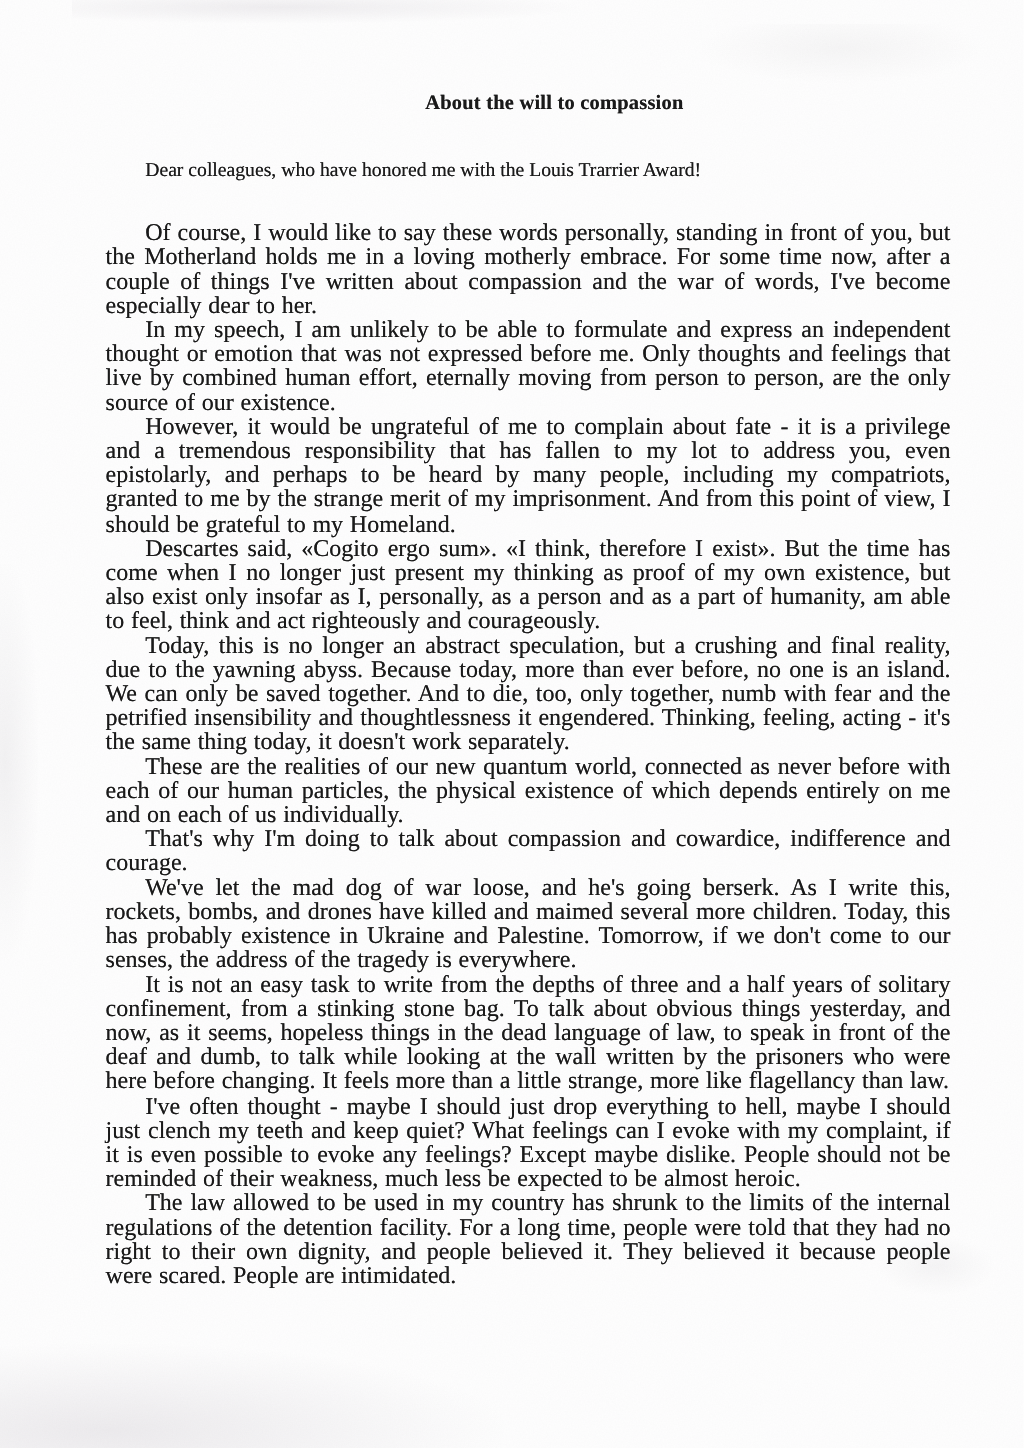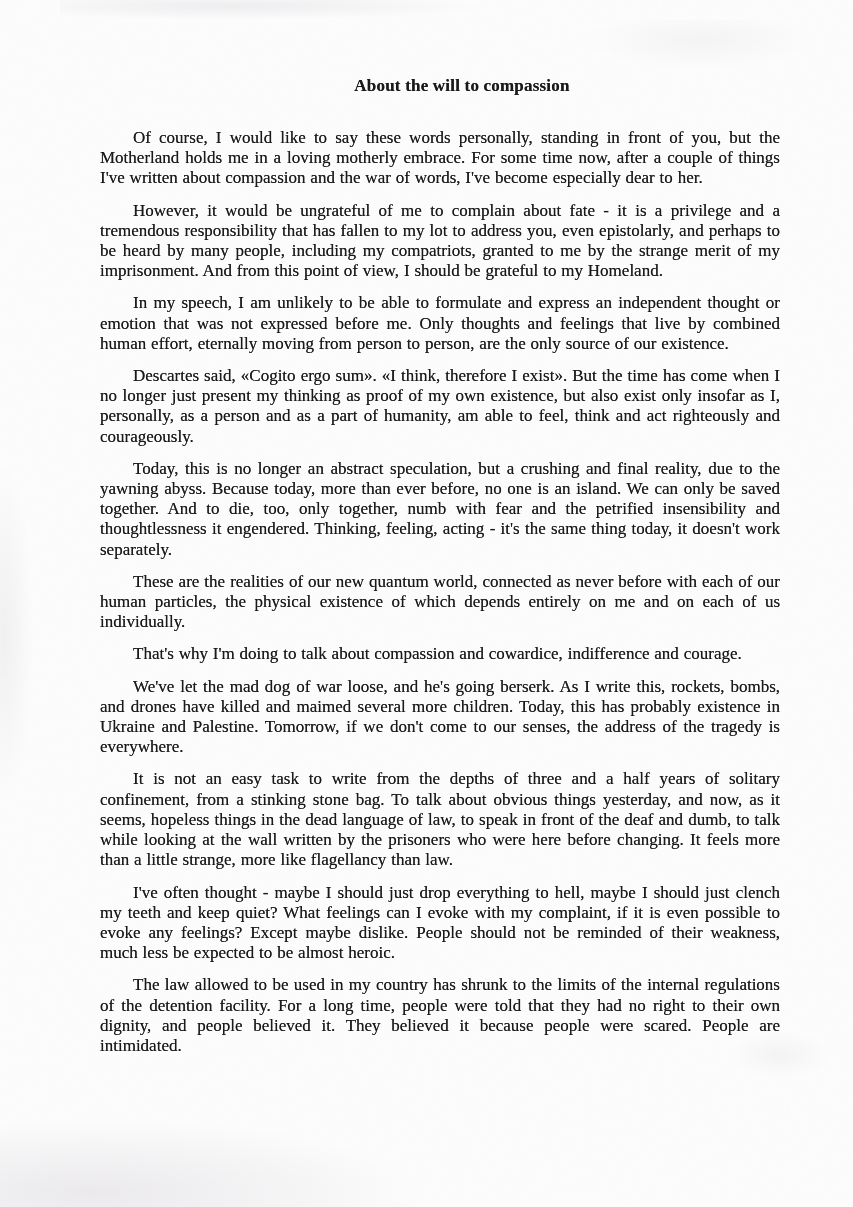--- a/index.html
+++ b/index.html
@@ -63,24 +63,24 @@
     text-align: center;
     letter-spacing: 0.2px;
   }
   .salutation {
     margin: 36px 0 0 0;
     text-indent: 33px;
     font-size: 16.4px;
     line-height: 20.2px;
   }
   .para {
-    margin: 12px;
+    margin: 0;
     text-indent: 33px;
     text-align: justify;
-    font-size: 17px;
+    font-size: 20px;
     line-height: 20.2px;
     word-spacing: 0.6px;
   }
   .para.first {
     margin-top: 32px;
   }
 </style>
 </head>
 <body>
 
@@ -95,23 +95,24 @@
   </svg>
 
   <div class="blotch blotch-top"></div>
   <div class="blotch blotch-top-right"></div>
   <div class="blotch blotch-left-mid"></div>
   <div class="blotch blotch-bottom-left"></div>
   <div class="blotch blotch-bottom-right"></div>
 
   <div class="content">
     <h1 class="title">About the will to compassion</h1>
+    <p class="salutation">Dear colleagues, who have honored me with the Louis Trarrier Award!</p>
     <p class="para first">Of course, I would like to say these words personally, standing in front of you, but the Motherland holds me in a loving motherly embrace. For some time now, after a couple of things I've written about compassion and the war of words, I've become especially dear to her.</p>
+    <p class="para">In my speech, I am unlikely to be able to formulate and express an independent thought or emotion that was not expressed before me. Only thoughts and feelings that live by combined human effort, eternally moving from person to person, are the only source of our existence.</p>
     <p class="para">However, it would be ungrateful of me to complain about fate - it is a privilege and a tremendous responsibility that has fallen to my lot to address you, even epistolarly, and perhaps to be heard by many people, including my compatriots, granted to me by the strange merit of my imprisonment. And from this point of view, I should be grateful to my Homeland.</p>
-    <p class="para">In my speech, I am unlikely to be able to formulate and express an independent thought or emotion that was not expressed before me. Only thoughts and feelings that live by combined human effort, eternally moving from person to person, are the only source of our existence.</p>
     <p class="para">Descartes said, «Cogito ergo sum». «I think, therefore I exist». But the time has come when I no longer just present my thinking as proof of my own existence, but also exist only insofar as I, personally, as a person and as a part of humanity, am able to feel, think and act righteously and courageously.</p>
     <p class="para">Today, this is no longer an abstract speculation, but a crushing and final reality, due to the yawning abyss. Because today, more than ever before, no one is an island. We can only be saved together. And to die, too, only together, numb with fear and the petrified insensibility and thoughtlessness it engendered. Thinking, feeling, acting - it's the same thing today, it doesn't work separately.</p>
     <p class="para">These are the realities of our new quantum world, connected as never before with each of our human particles, the physical existence of which depends entirely on me and on each of us individually.</p>
     <p class="para">That's why I'm doing to talk about compassion and cowardice, indifference and courage.</p>
     <p class="para">We've let the mad dog of war loose, and he's going berserk. As I write this, rockets, bombs, and drones have killed and maimed several more children. Today, this has probably existence in Ukraine and Palestine. Tomorrow, if we don't come to our senses, the address of the tragedy is everywhere.</p>
     <p class="para">It is not an easy task to write from the depths of three and a half years of solitary confinement, from a stinking stone bag. To talk about obvious things yesterday, and now, as it seems, hopeless things in the dead language of law, to speak in front of the deaf and dumb, to talk while looking at the wall written by the prisoners who were here before changing. It feels more than a little strange, more like flagellancy than law.</p>
     <p class="para">I've often thought - maybe I should just drop everything to hell, maybe I should just clench my teeth and keep quiet? What feelings can I evoke with my complaint, if it is even possible to evoke any feelings? Except maybe dislike. People should not be reminded of their weakness, much less be expected to be almost heroic.</p>
     <p class="para">The law allowed to be used in my country has shrunk to the limits of the internal regulations of the detention facility. For a long time, people were told that they had no right to their own dignity, and people believed it. They believed it because people were scared. People are intimidated.</p>
   </div>
 

